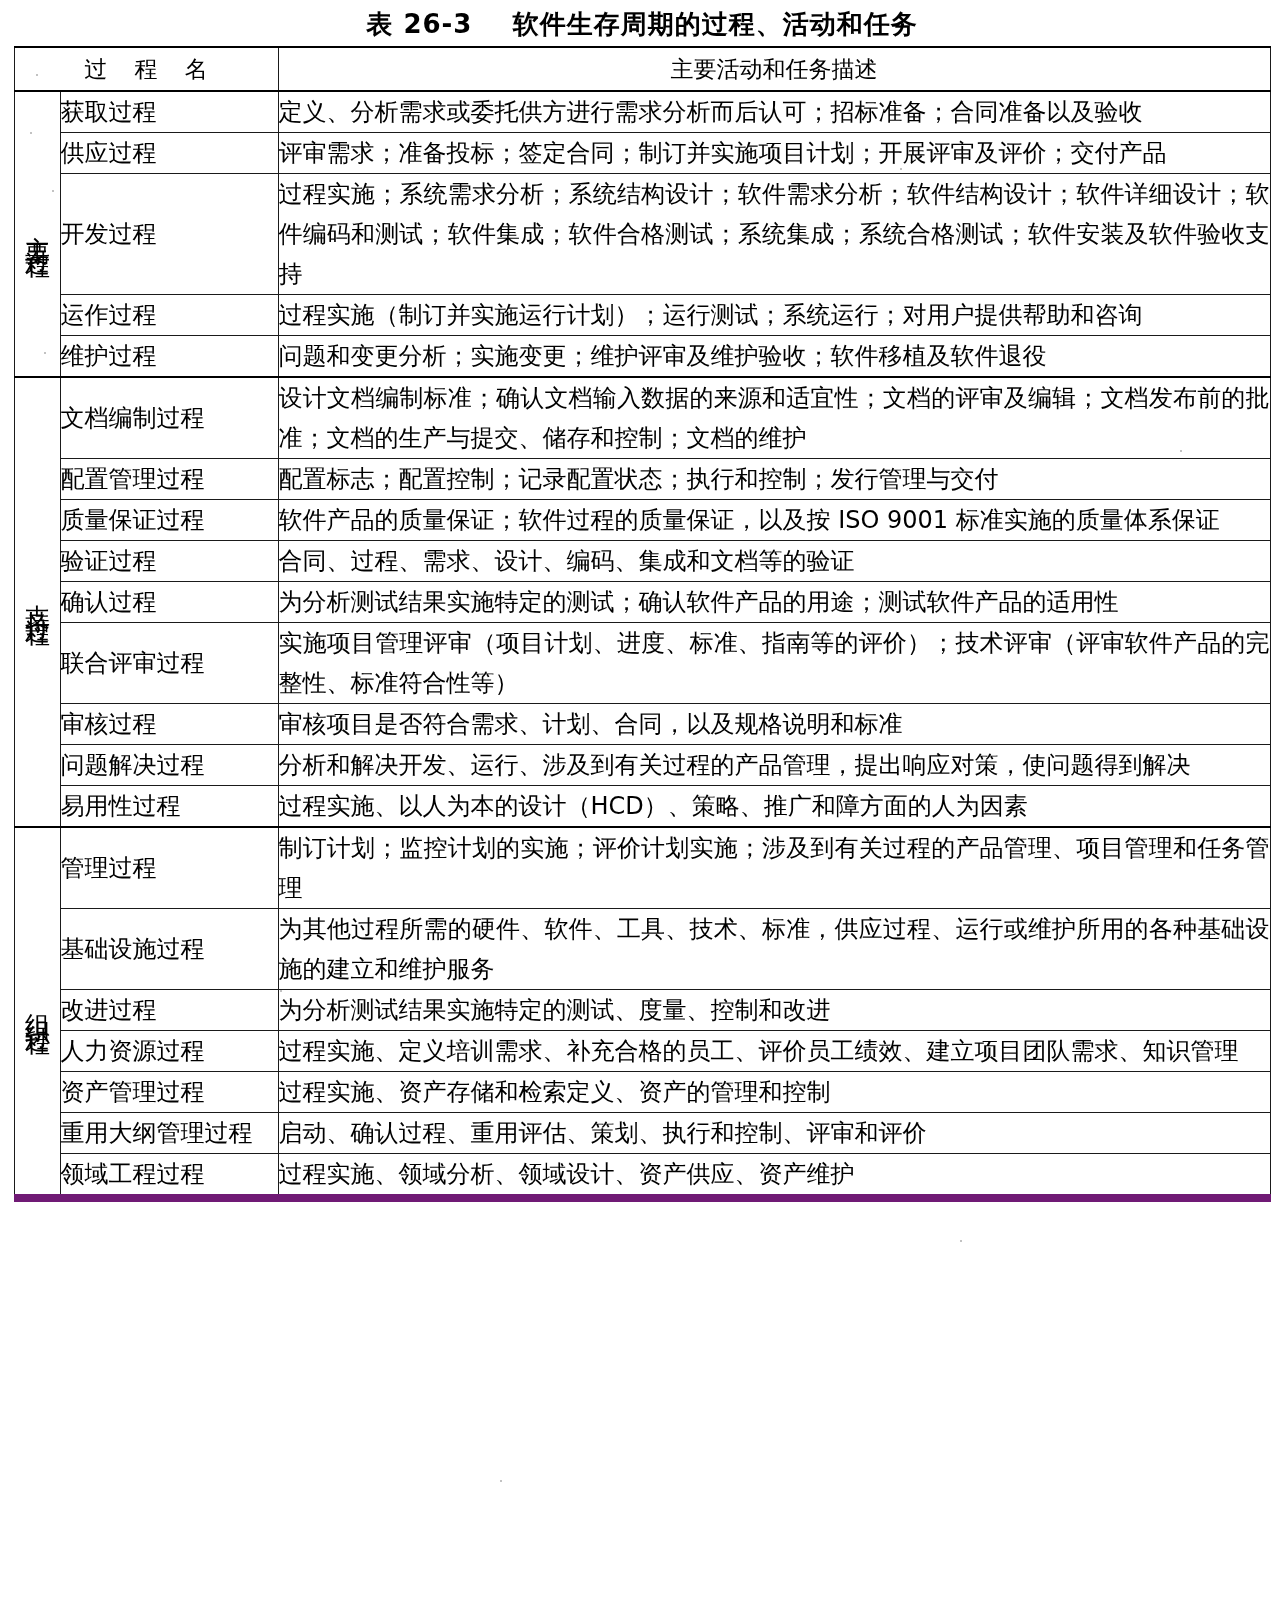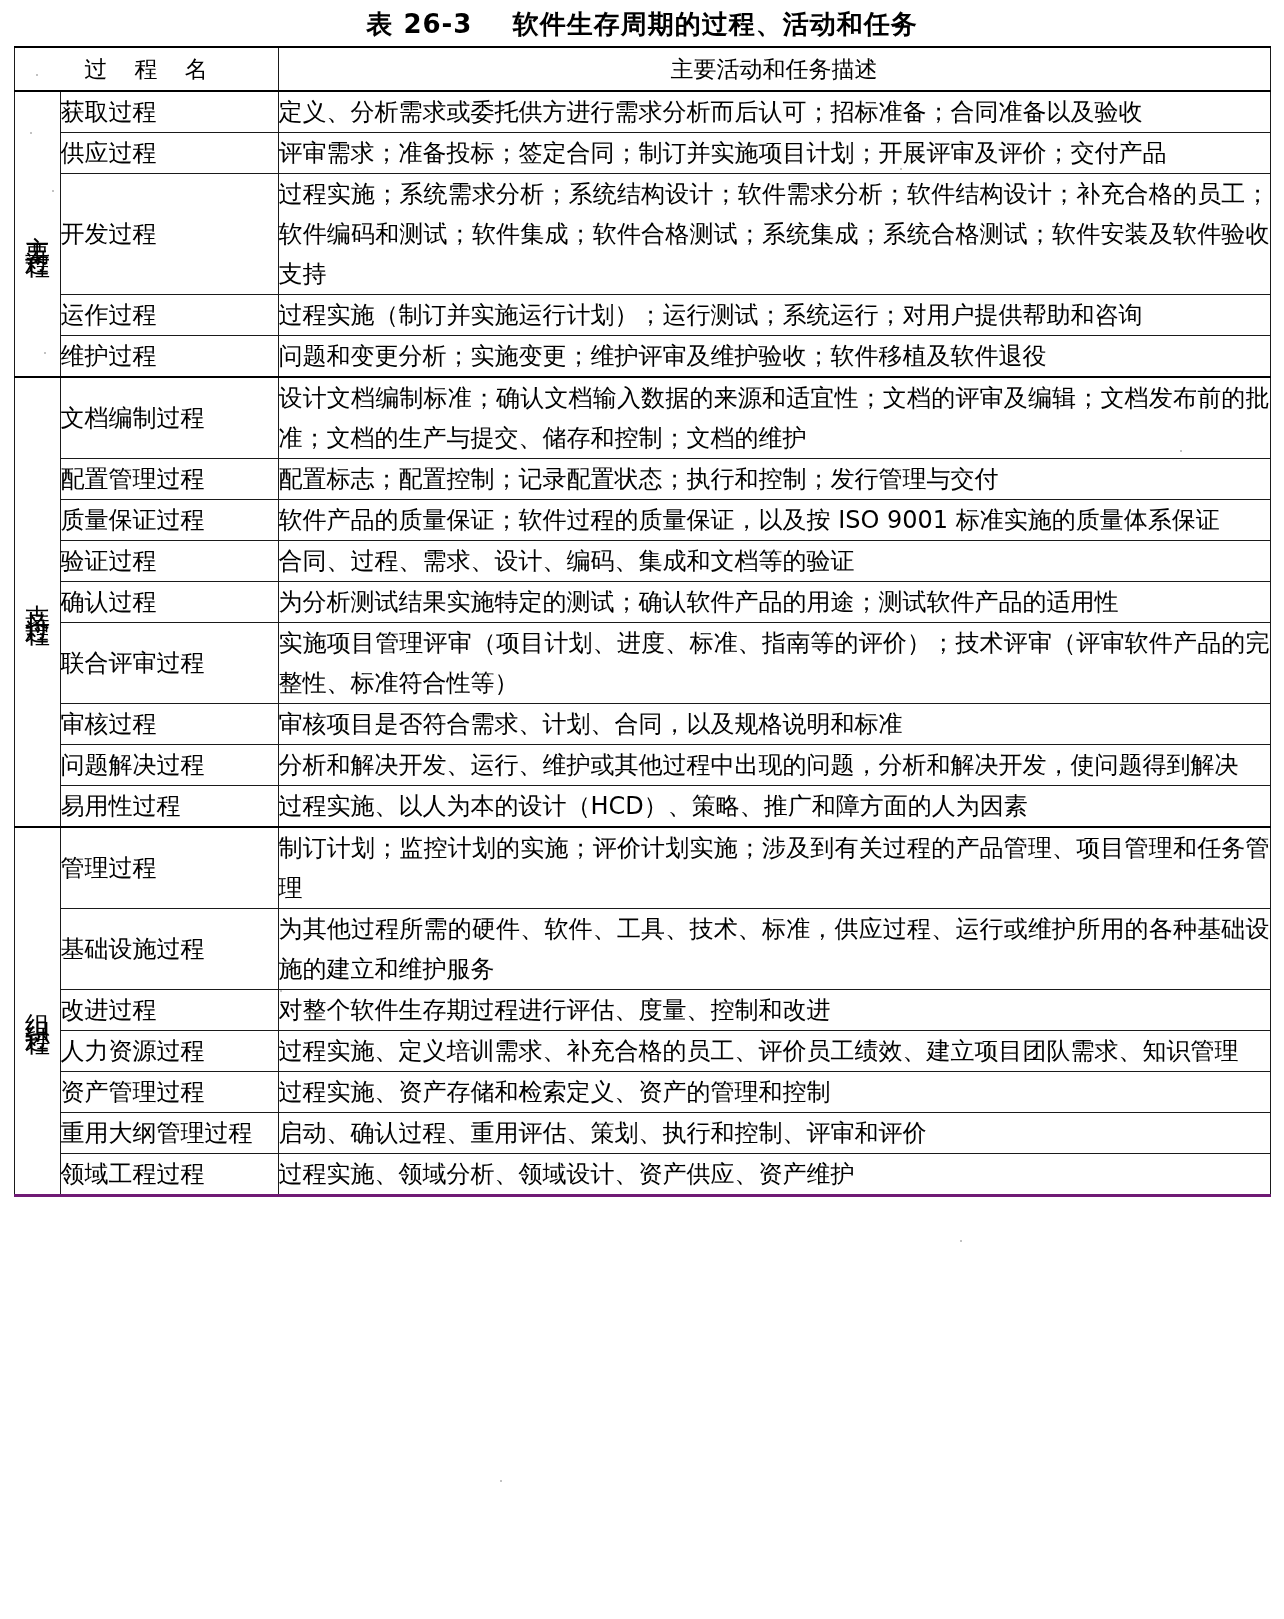--- a/index.html
+++ b/index.html
@@ -55,21 +55,21 @@
   table.lifecycle td {
     border: 1px solid #1a1a1a;
     padding: 0;
     vertical-align: middle;
     font-weight: 400;
   }
 
   
   table.lifecycle {
     border-top: 2px solid #000;
-    border-bottom: 3px solid #701a75;
+    border-bottom: 8px solid #701a75;
   }
   tr.head th { border-top: 2px solid #000; border-bottom: 2px solid #000; }
   tr.section-start > td, tr.section-start > th { border-top: 2px solid #000; }
   td.group-cell { border-right: 1px solid #1a1a1a; }
 
   th.hdr-name, th.hdr-desc {
     font-size: 23px;
     height: 42px;
     line-height: 42px;
     text-align: center;
@@ -142,21 +142,21 @@
         </td>
         <td class="proc-name">获取过程</td>
         <td class="proc-desc">定义、分析需求或委托供方进行需求分析而后认可；招标准备；合同准备以及验收</td>
       </tr>
       <tr>
         <td class="proc-name">供应过程</td>
         <td class="proc-desc">评审需求；准备投标；签定合同；制订并实施项目计划；开展评审及评价；交付产品</td>
       </tr>
       <tr>
         <td class="proc-name">开发过程</td>
-        <td class="proc-desc">过程实施；系统需求分析；系统结构设计；软件需求分析；软件结构设计；补充合格的员工；软件编码和测试；软件集成；软件合格测试；系统集成；系统合格测试；软件安装及软件验收支持</td>
+        <td class="proc-desc">过程实施；系统需求分析；系统结构设计；软件需求分析；软件结构设计；软件详细设计；软件编码和测试；软件集成；软件合格测试；系统集成；系统合格测试；软件安装及软件验收支持</td>
       </tr>
       <tr>
         <td class="proc-name">运作过程</td>
         <td class="proc-desc">过程实施（制订并实施运行计划）；运行测试；系统运行；对用户提供帮助和咨询</td>
       </tr>
       <tr>
         <td class="proc-name">维护过程</td>
         <td class="proc-desc">问题和变更分析；实施变更；维护评审及维护验收；软件移植及软件退役</td>
       </tr>
 
@@ -186,41 +186,41 @@
       <tr>
         <td class="proc-name">联合评审过程</td>
         <td class="proc-desc">实施项目管理评审（项目计划、进度、标准、指南等的评价）；技术评审（评审软件产品的完整性、标准符合性等）</td>
       </tr>
       <tr>
         <td class="proc-name">审核过程</td>
         <td class="proc-desc">审核项目是否符合需求、计划、合同，以及规格说明和标准</td>
       </tr>
       <tr>
         <td class="proc-name">问题解决过程</td>
-        <td class="proc-desc">分析和解决开发、运行、维护或其他过程中出现的问题，分析和解决开发，使问题得到解决</td>
+        <td class="proc-desc">分析和解决开发、运行、涉及到有关过程的产品管理，提出响应对策，使问题得到解决</td>
       </tr>
       <tr>
         <td class="proc-name">易用性过程</td>
         <td class="proc-desc">过程实施、以人为本的设计（HCD）、策略、推广和障方面的人为因素</td>
       </tr>
 
       <tr class="section-start">
         <td class="group-cell" rowspan="7">
           <span class="vlabel">组织过程</span>
         </td>
         <td class="proc-name">管理过程</td>
         <td class="proc-desc">制订计划；监控计划的实施；评价计划实施；涉及到有关过程的产品管理、项目管理和任务管理</td>
       </tr>
       <tr>
         <td class="proc-name">基础设施过程</td>
         <td class="proc-desc">为其他过程所需的硬件、软件、工具、技术、标准，供应过程、运行或维护所用的各种基础设施的建立和维护服务</td>
       </tr>
       <tr>
         <td class="proc-name">改进过程</td>
-        <td class="proc-desc">对整个软件生存期过程进行评估、度量、控制和改进</td>
+        <td class="proc-desc">为分析测试结果实施特定的测试、度量、控制和改进</td>
       </tr>
       <tr>
         <td class="proc-name">人力资源过程</td>
         <td class="proc-desc">过程实施、定义培训需求、补充合格的员工、评价员工绩效、建立项目团队需求、知识管理</td>
       </tr>
       <tr>
         <td class="proc-name">资产管理过程</td>
         <td class="proc-desc">过程实施、资产存储和检索定义、资产的管理和控制</td>
       </tr>
       <tr>

